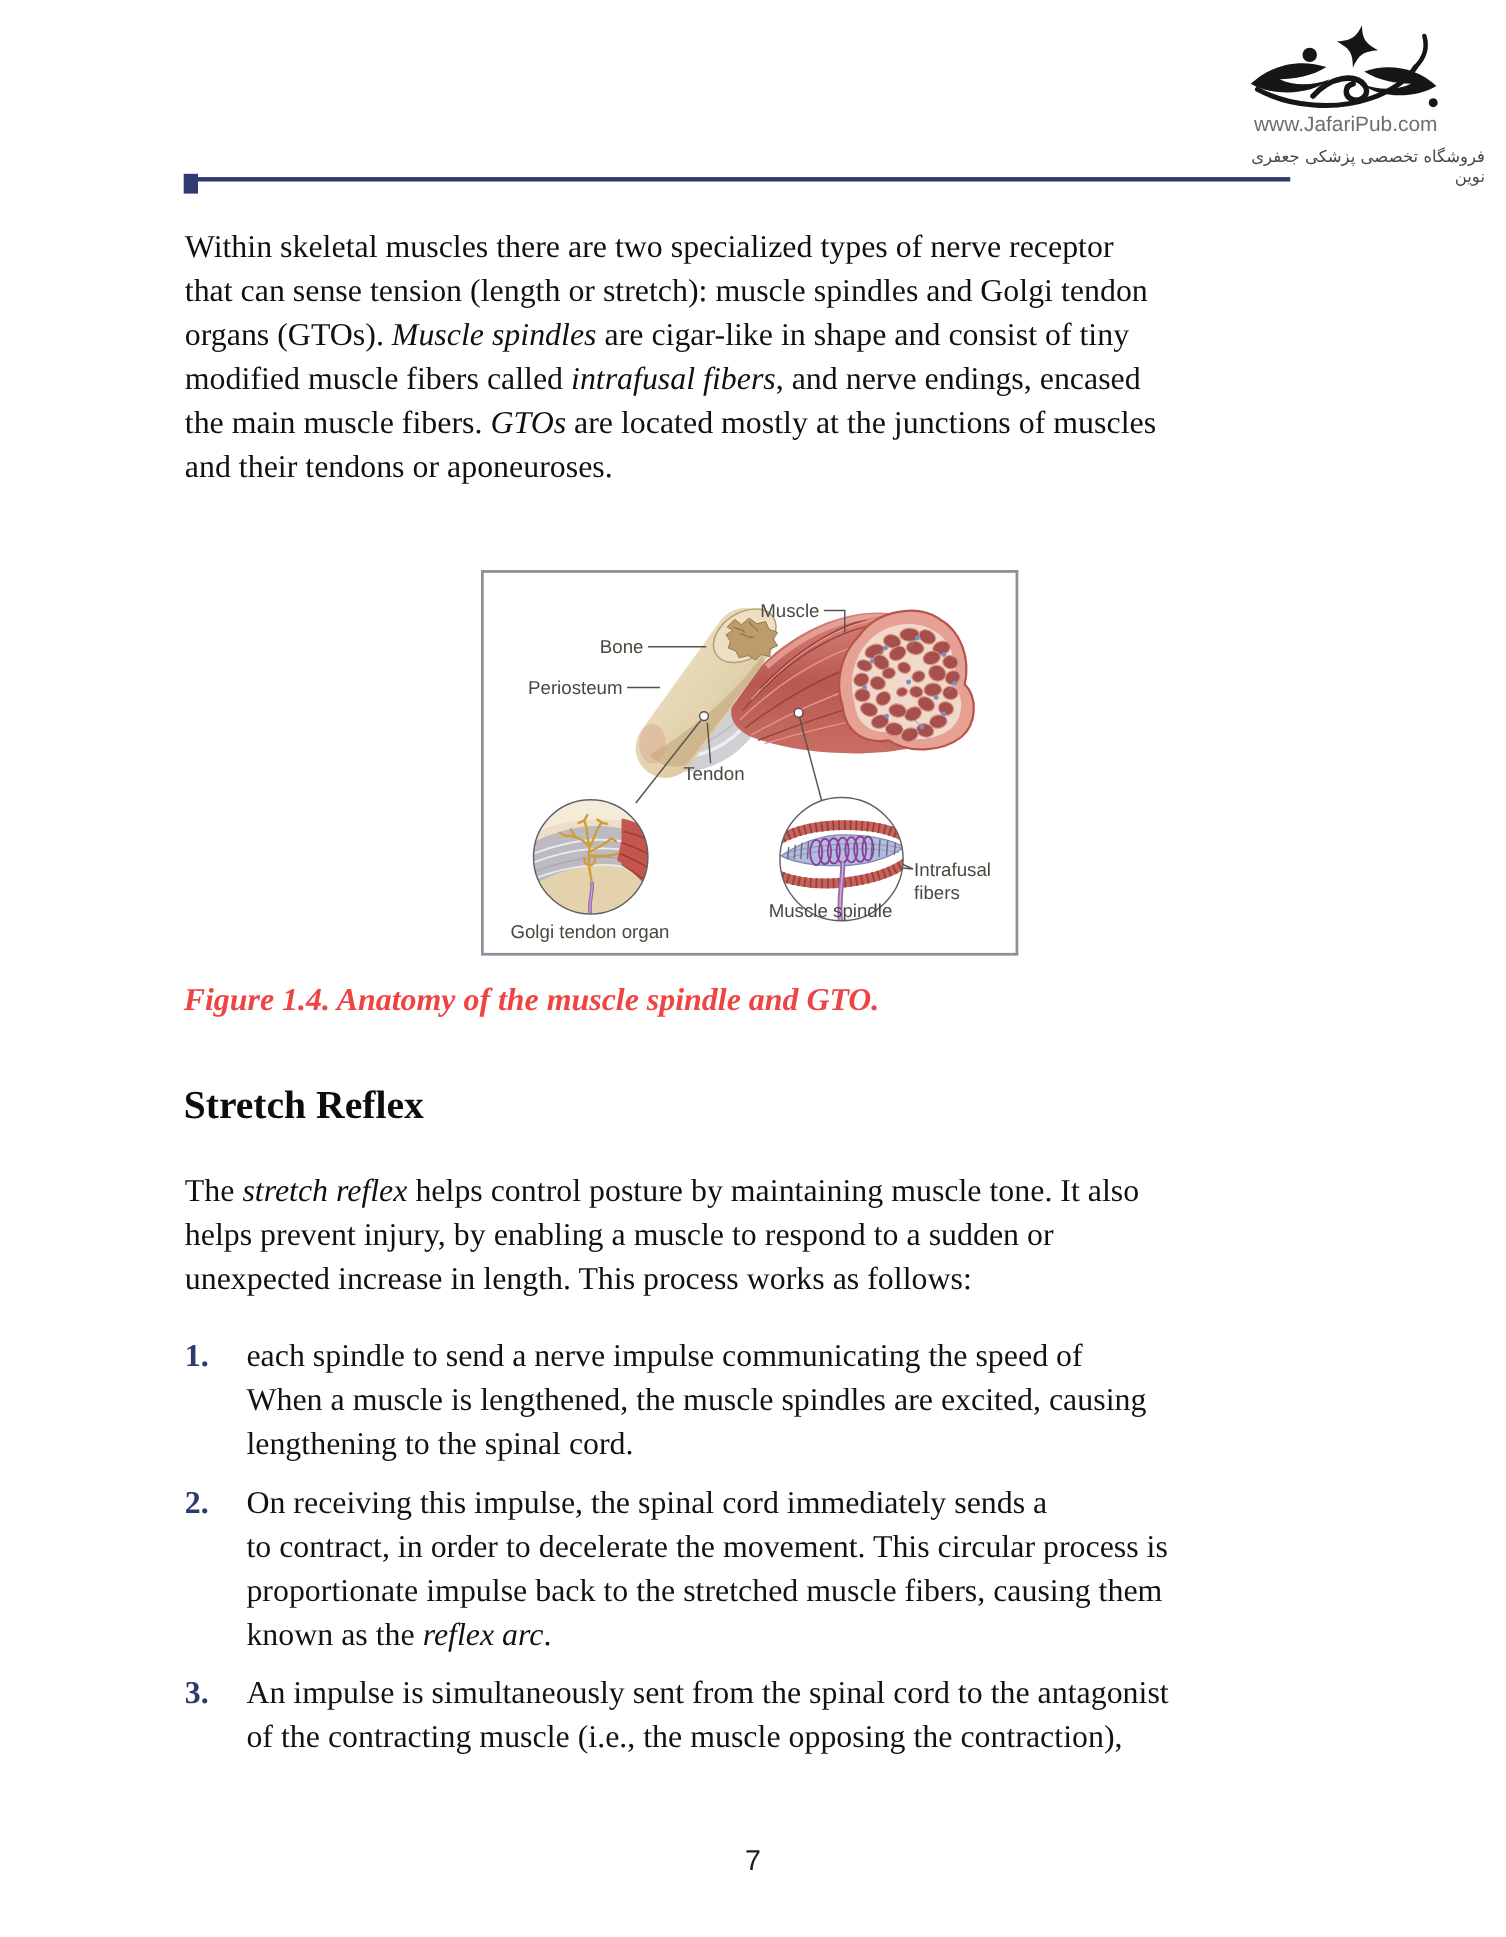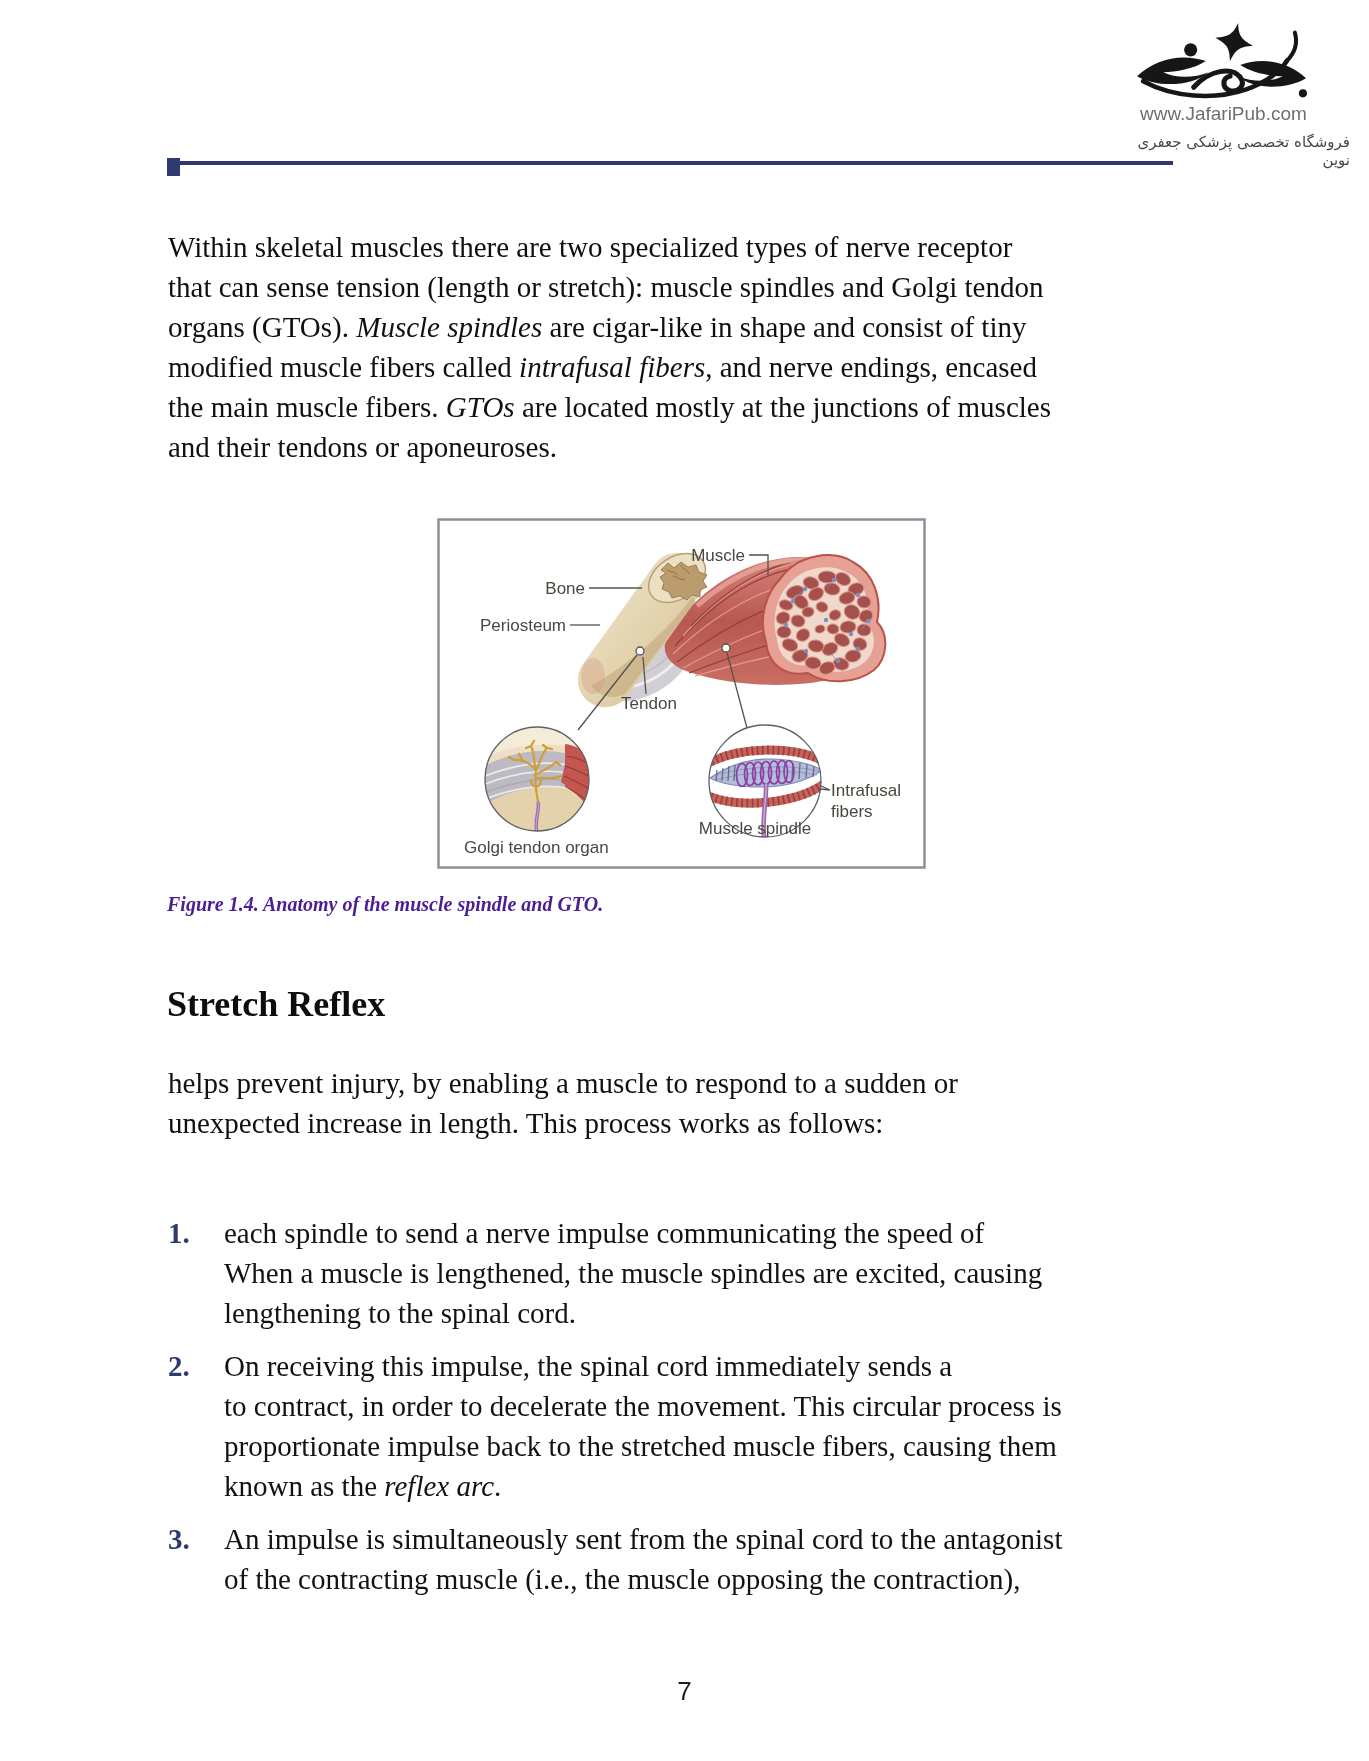--- a/index.html
+++ b/index.html
@@ -11,24 +11,24 @@
             font-family:"Liberation Sans",sans-serif;font-size:19px;color:#6f6f6f;}
   .tagline{position:absolute;left:1120px;top:133px;width:230px;text-align:right;
            font-family:"DejaVu Sans",sans-serif;font-size:15px;color:#474747;}
   
   .accent-square{position:absolute;left:167px;top:158px;width:13px;height:18px;background:var(--navy,#2e3a72);}
   .accent-rule{position:absolute;left:180px;top:161px;width:993px;height:4px;background:var(--navy,#2e3a72);}
   
   .para{position:absolute;left:168px;font-size:29px;line-height:40px;color:#101010;}
   .tl{white-space:pre;}
   .it{font-style:italic;}
-  #p1{top:205px;margin-top:22px;}
+  #p1{top:205px;}
   #p2{top:1063px;}
   .figure-svg{position:absolute;left:437px;top:518px;width:490px;height:352px;}
-  .caption{position:absolute;left:167px;top:893px;font-size:20px;font-weight:bold;font-style:italic;color:#4c1d95;}
+  .caption{position:absolute;left:167px;top:893px;font-size:29px;font-weight:bold;font-style:italic;color:#ef4444;}
   .heading{position:absolute;left:167px;top:986px;margin:0;font-size:36px;line-height:1;
            font-weight:bold;color:#0d0d0d;font-family:"Liberation Serif",serif;}
   .list{position:absolute;left:168px;top:1213px;width:1090px;font-size:29px;line-height:40px;}
   .li{position:relative;padding-left:56px;margin-bottom:13px;}
   .li .num{position:absolute;left:0;top:0;font-weight:bold;color:var(--numnavy,#2c3a6e);}
   .pagenum{position:absolute;left:0;top:1676px;width:1369px;text-align:center;
            font-family:"Liberation Sans",sans-serif;font-size:26px;color:#1c1c1c;}
   .fig-label{font-family:"Liberation Sans",sans-serif;font-size:17px;fill:var(--labelcol,#4a473e);}
 </style>
 </head>
@@ -250,20 +250,21 @@
     <text class="fig-label" x="318" y="316" text-anchor="middle">Muscle spindle</text>
     <text class="fig-label" x="394" y="278">Intrafusal</text>
     <text class="fig-label" x="394" y="299">fibers</text>
   </svg>
 
   <div class="caption">Figure 1.4. Anatomy of the muscle spindle and GTO.</div>
 
   <h2 class="heading">Stretch Reflex</h2>
 
   <div class="para" id="p2">
+      <div class="tl"><span>The </span><span class="it">stretch reflex</span><span> helps control posture by maintaining muscle tone. It also</span></div>
       <div class="tl"><span>helps prevent injury, by enabling a muscle to respond to a sudden or</span></div>
       <div class="tl"><span>unexpected increase in length. This process works as follows:</span></div>
     </div>
 
   <div class="list">
       <div class="li">
         <span class="num">1.</span>
         <div>
           <div class="tl"><span>each spindle to send a nerve impulse communicating the speed of</span></div>
           <div class="tl"><span>When a muscle is lengthened, the muscle spindles are excited, causing</span></div>

